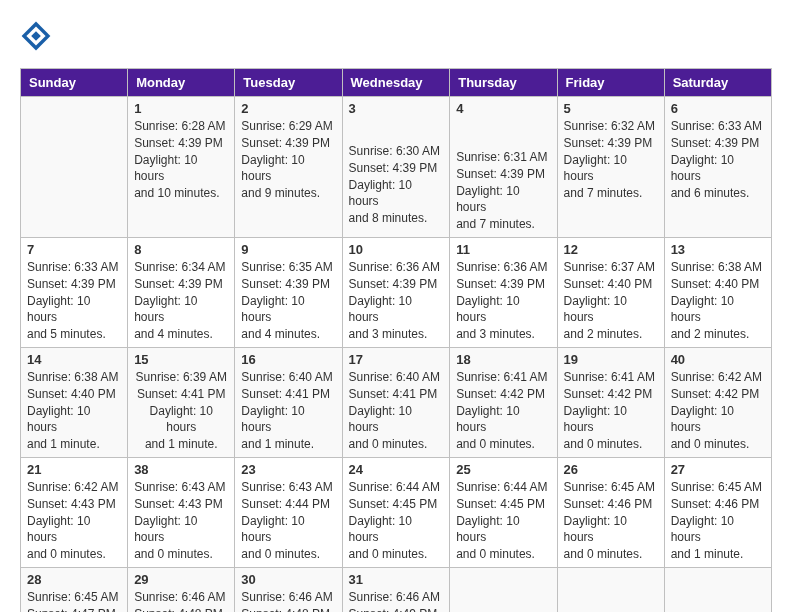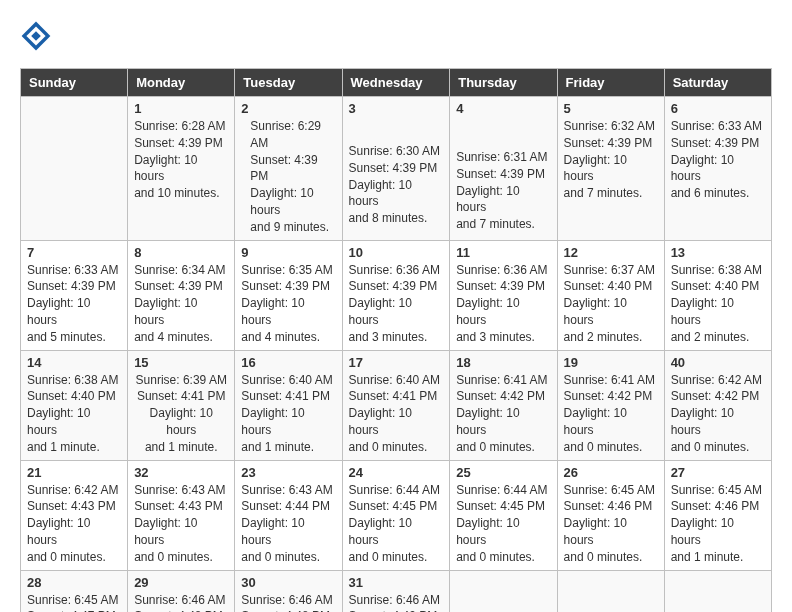--- a/index.html
+++ b/index.html
@@ -42,21 +42,21 @@
     }
     .location {
       font-size: 16px;
       color: #555;
     }
     table {
       width: 100%;
       border-collapse: collapse;
     }
     thead tr th {
-      background-color: #404040;
+      background-color: #4c1d95;
       color: #fff;
       padding: 6px 8px;
       font-size: 13px;
       font-weight: bold;
       text-align: left;
       border: 1px solid #c0c0c0;
     }
     tbody tr td {
       width: 108px;
       min-height: 80px;
@@ -120,21 +120,21 @@
         <td class="empty"></td>
         <td>
           <span class="day-number">1</span>
           <div class="day-info" style="white-space: pre-line;">Sunrise: 6:28 AM
 Sunset: 4:39 PM
 Daylight: 10 hours
 and 10 minutes.</div>
         </td>
         <td>
           <span class="day-number">2</span>
-          <div class="day-info" style="white-space: pre-line; margin-left: 9px;">Sunrise: 6:29 AM
+          <div class="day-info" style="white-space: pre-line;">Sunrise: 6:29 AM
 Sunset: 4:39 PM
 Daylight: 10 hours
 and 9 minutes.</div>
         </td>
         <td>
           <span class="day-number">3</span>
           <div class="day-info" style="white-space: pre-line; margin-top: 27px;">Sunrise: 6:30 AM
 Sunset: 4:39 PM
 Daylight: 10 hours
 and 8 minutes.</div>
@@ -265,21 +265,21 @@
       </tr>
       <tr>
         <td>
           <span class="day-number">21</span>
           <div class="day-info" style="white-space: pre-line;">Sunrise: 6:42 AM
 Sunset: 4:43 PM
 Daylight: 10 hours
 and 0 minutes.</div>
         </td>
         <td>
-          <span class="day-number">32</span>
+          <span class="day-number">38</span>
           <div class="day-info" style="white-space: pre-line;">Sunrise: 6:43 AM
 Sunset: 4:43 PM
 Daylight: 10 hours
 and 0 minutes.</div>
         </td>
         <td>
           <span class="day-number">23</span>
           <div class="day-info" style="white-space: pre-line;">Sunrise: 6:43 AM
 Sunset: 4:44 PM
 Daylight: 10 hours

